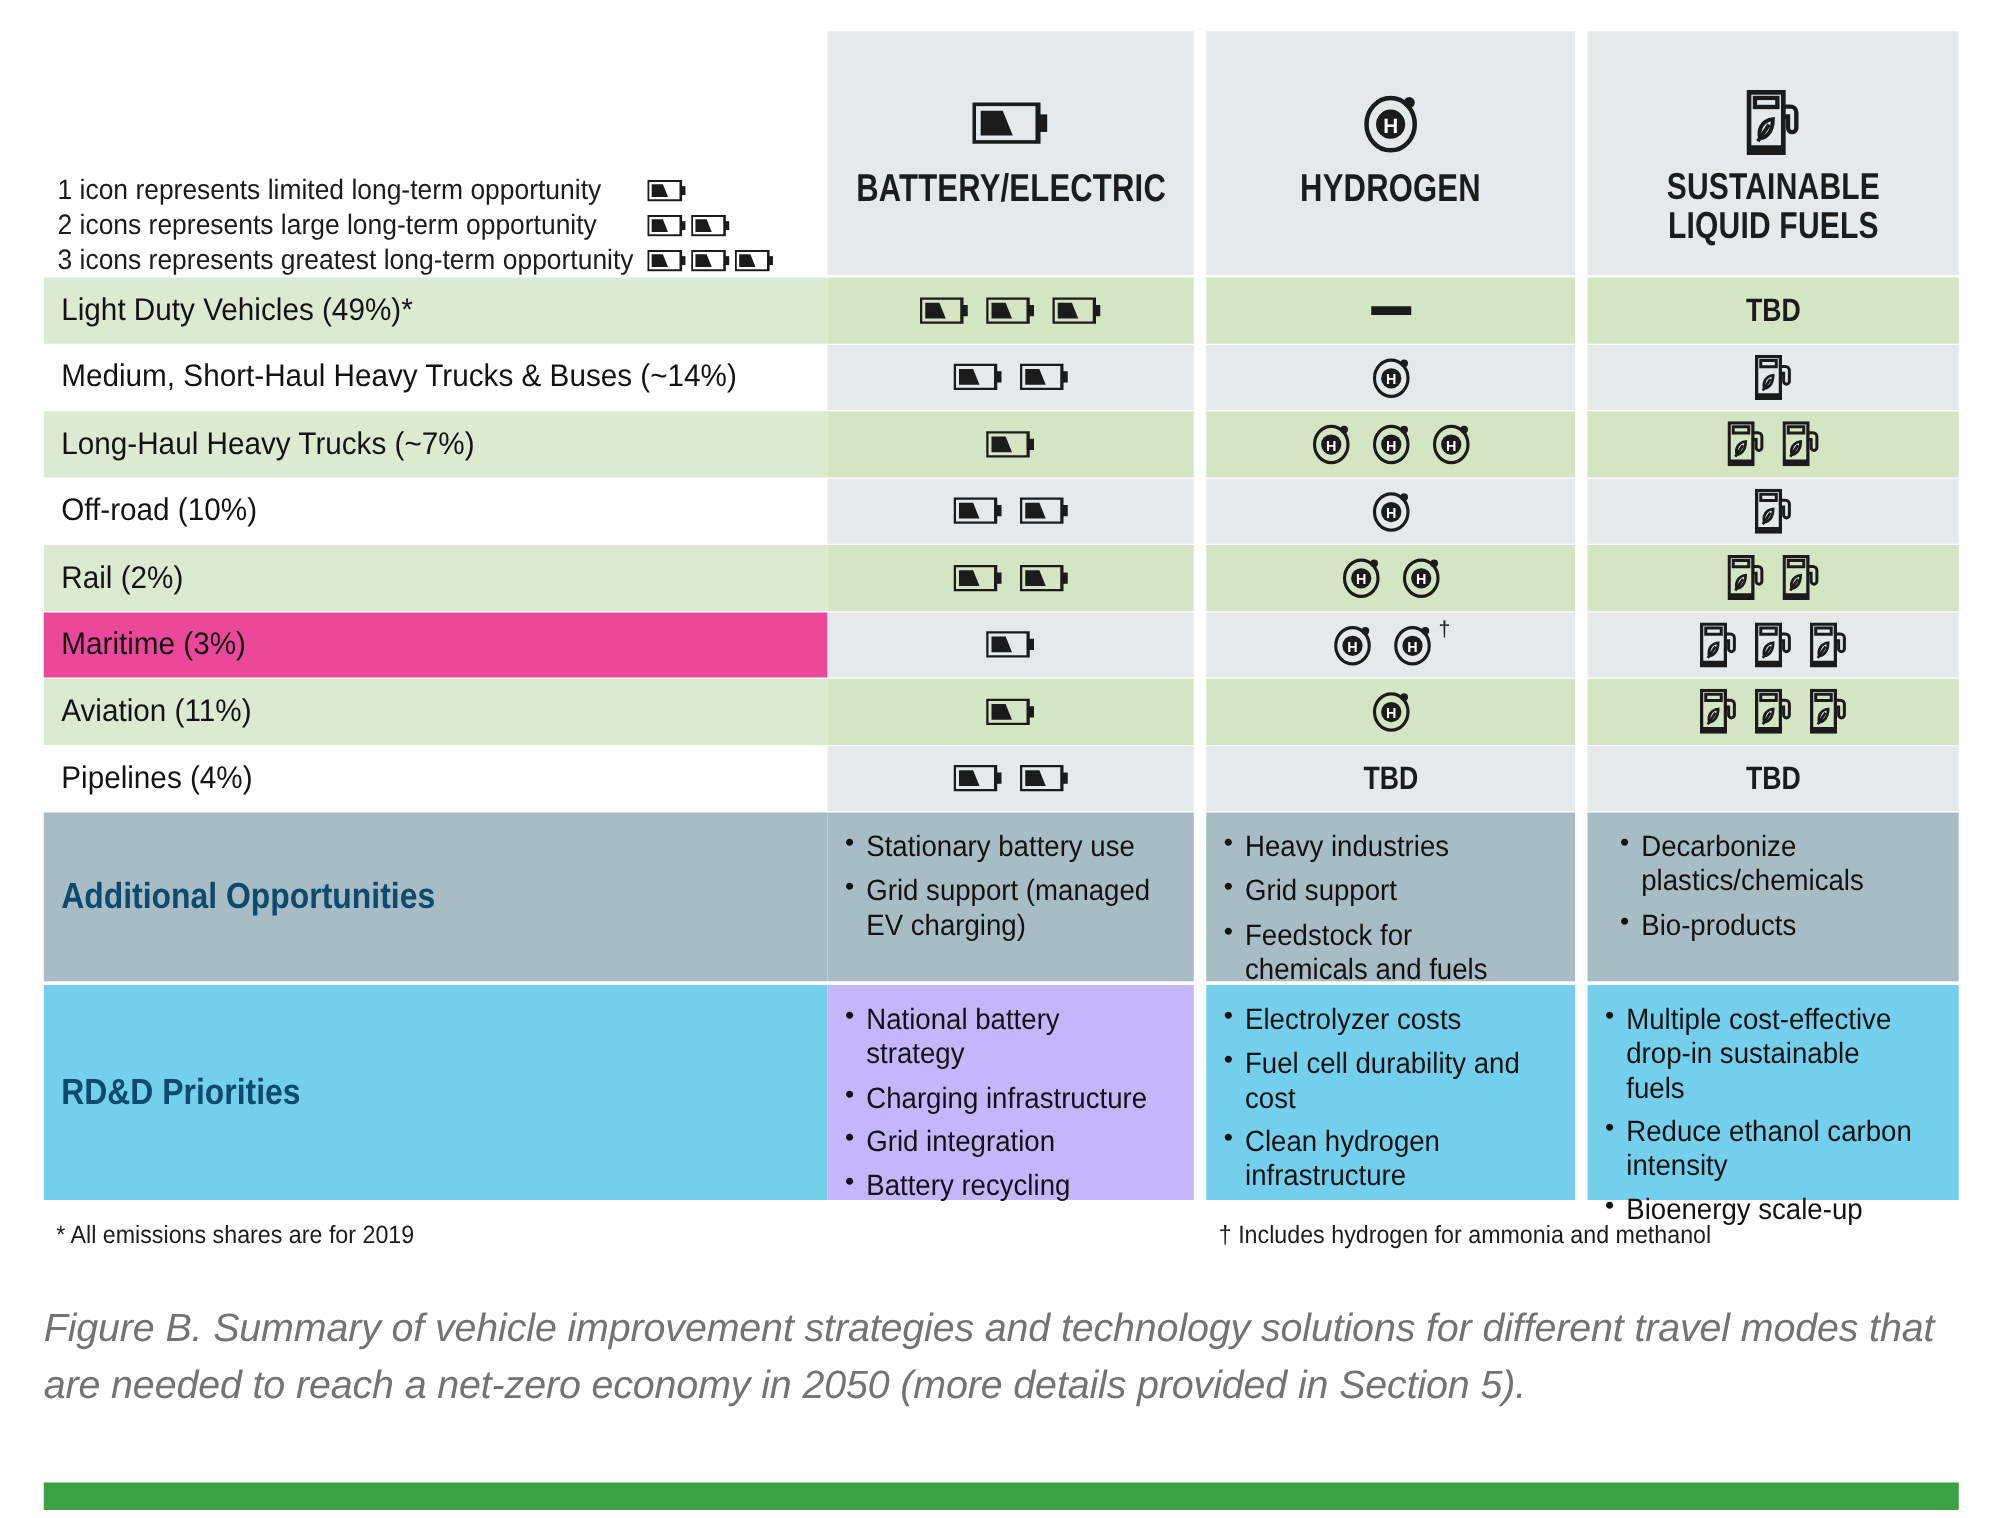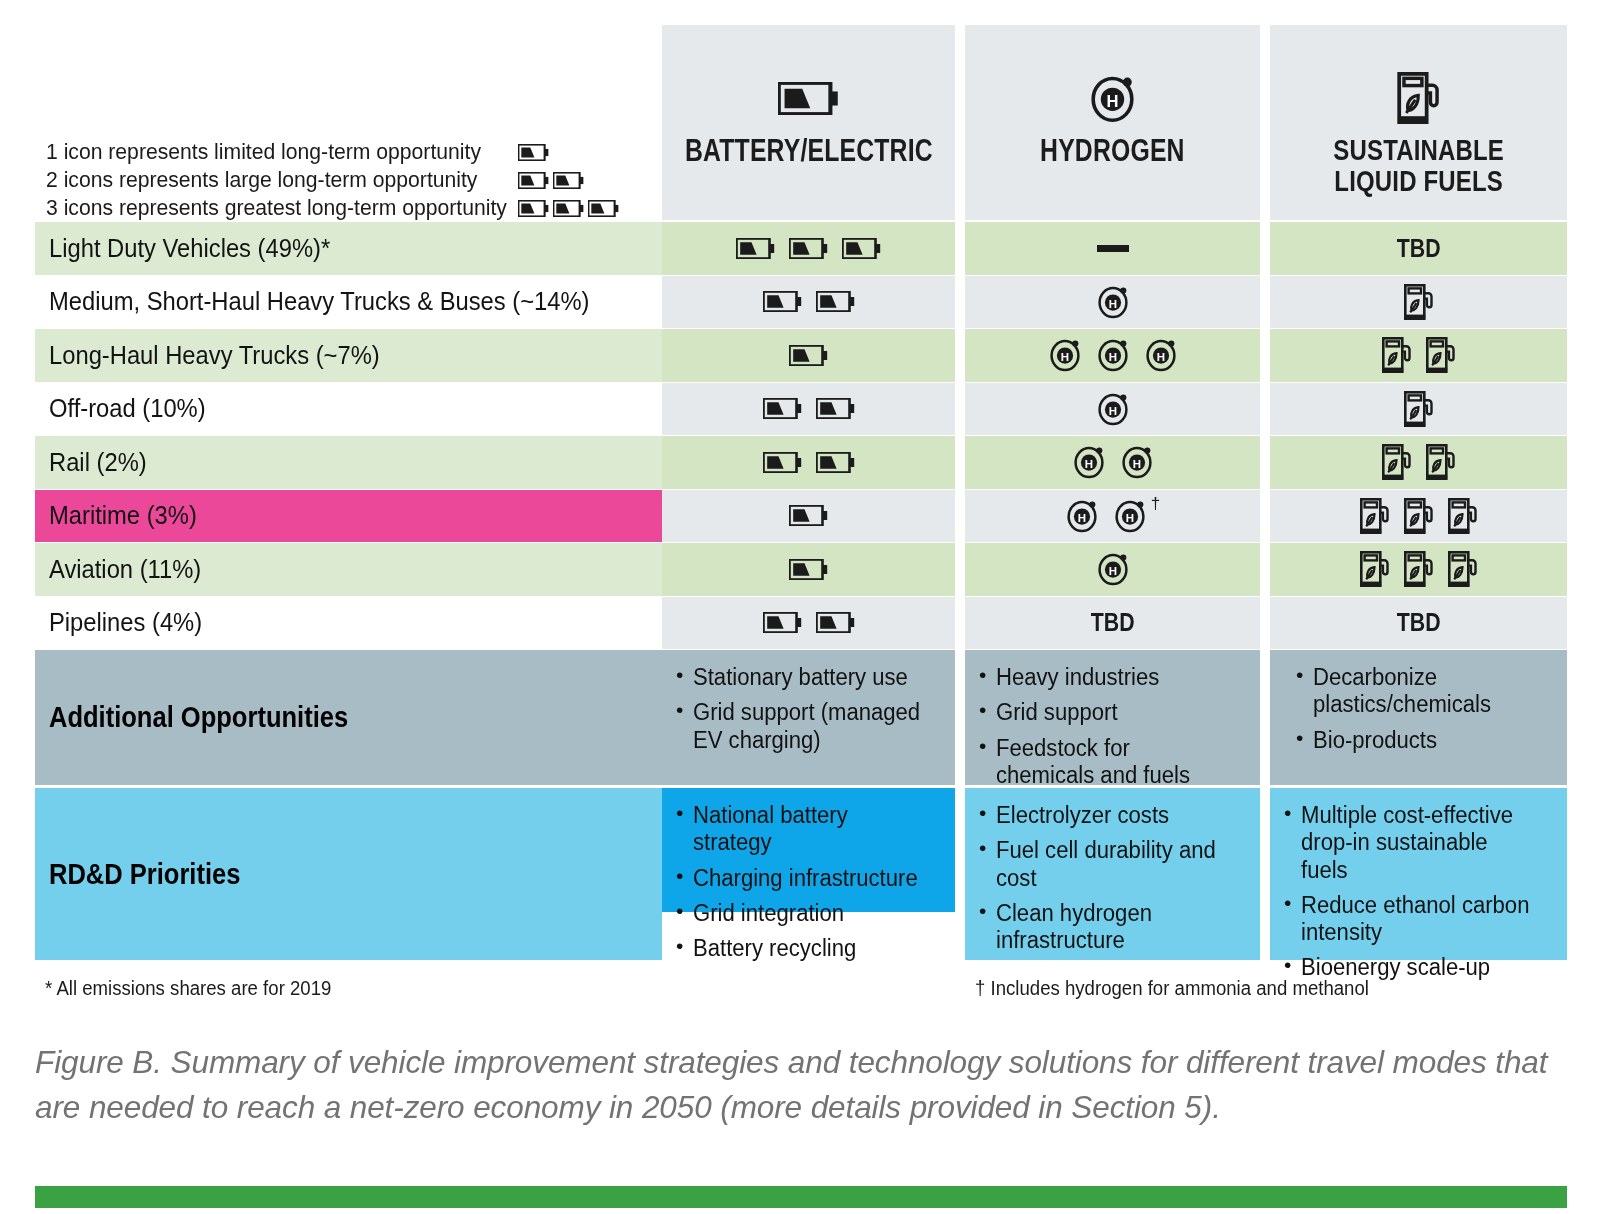--- a/index.html
+++ b/index.html
@@ -54,21 +54,21 @@
     font-weight: 700; font-size: 26px; color: #1b1b1b;
     transform: scaleX(.82);
   }
   .dash { width: 32px; height: 7px; background: #1b1b1b; }
   .dagger { font-size: 17px; color: #1b1b1b; align-self: flex-start; margin-top: 4px; margin-left: -10px; }
 
   
   .blk-label {
     position: absolute; left: 35px; width: 627px;
     display: flex; align-items: center; padding-left: 14px;
-    font-weight: 700; font-size: 29px; color: #000000;
+    font-weight: 700; font-size: 29px; color: #0c4a6e;
   }
   .blk-label span { transform: scaleX(.88); transform-origin: left center; }
   .blk-cell { position: absolute; padding: 14px 14px 8px 14px; }
   ul.bul { list-style: none; }
   ul.bul li {
     position: relative; padding-left: 17px;
     font-size: 23.5px; line-height: 1.16; color: #121212;
     margin-bottom: 8px;
   }
   ul.bul li::before {
@@ -496,21 +496,21 @@
     </div>
     <div class="blk-cell" style="left: 1270px; width: 297px; top: 650px; height: 135px; background: rgb(167, 188, 196); padding-left: 26px;">
       <ul class="bul">
         <li><i>Decarbonize plastics/chemicals</i></li>
         <li><i>Bio-products</i></li>
       </ul>
     </div>
     <div class="blk-label" style="top: 788px; height: 172px; background: rgb(116, 207, 237);">
       <span>RD&amp;D Priorities</span>
     </div>
-    <div class="blk-cell" style="left: 662px; width: 293px; top: 788px; height: 124px; background: #0ea5e9;">
+    <div class="blk-cell" style="left: 662px; width: 293px; top: 788px; height: 172px; background: #c4b5fd;">
       <ul class="bul">
         <li><i>National battery strategy</i></li>
         <li><i>Charging infrastructure</i></li>
         <li><i>Grid integration</i></li>
         <li><i>Battery recycling</i></li>
       </ul>
     </div>
     <div class="blk-cell" style="left: 965px; width: 295px; top: 788px; height: 172px; background: rgb(116, 207, 237);">
       <ul class="bul">
         <li><i>Electrolyzer costs</i></li>

